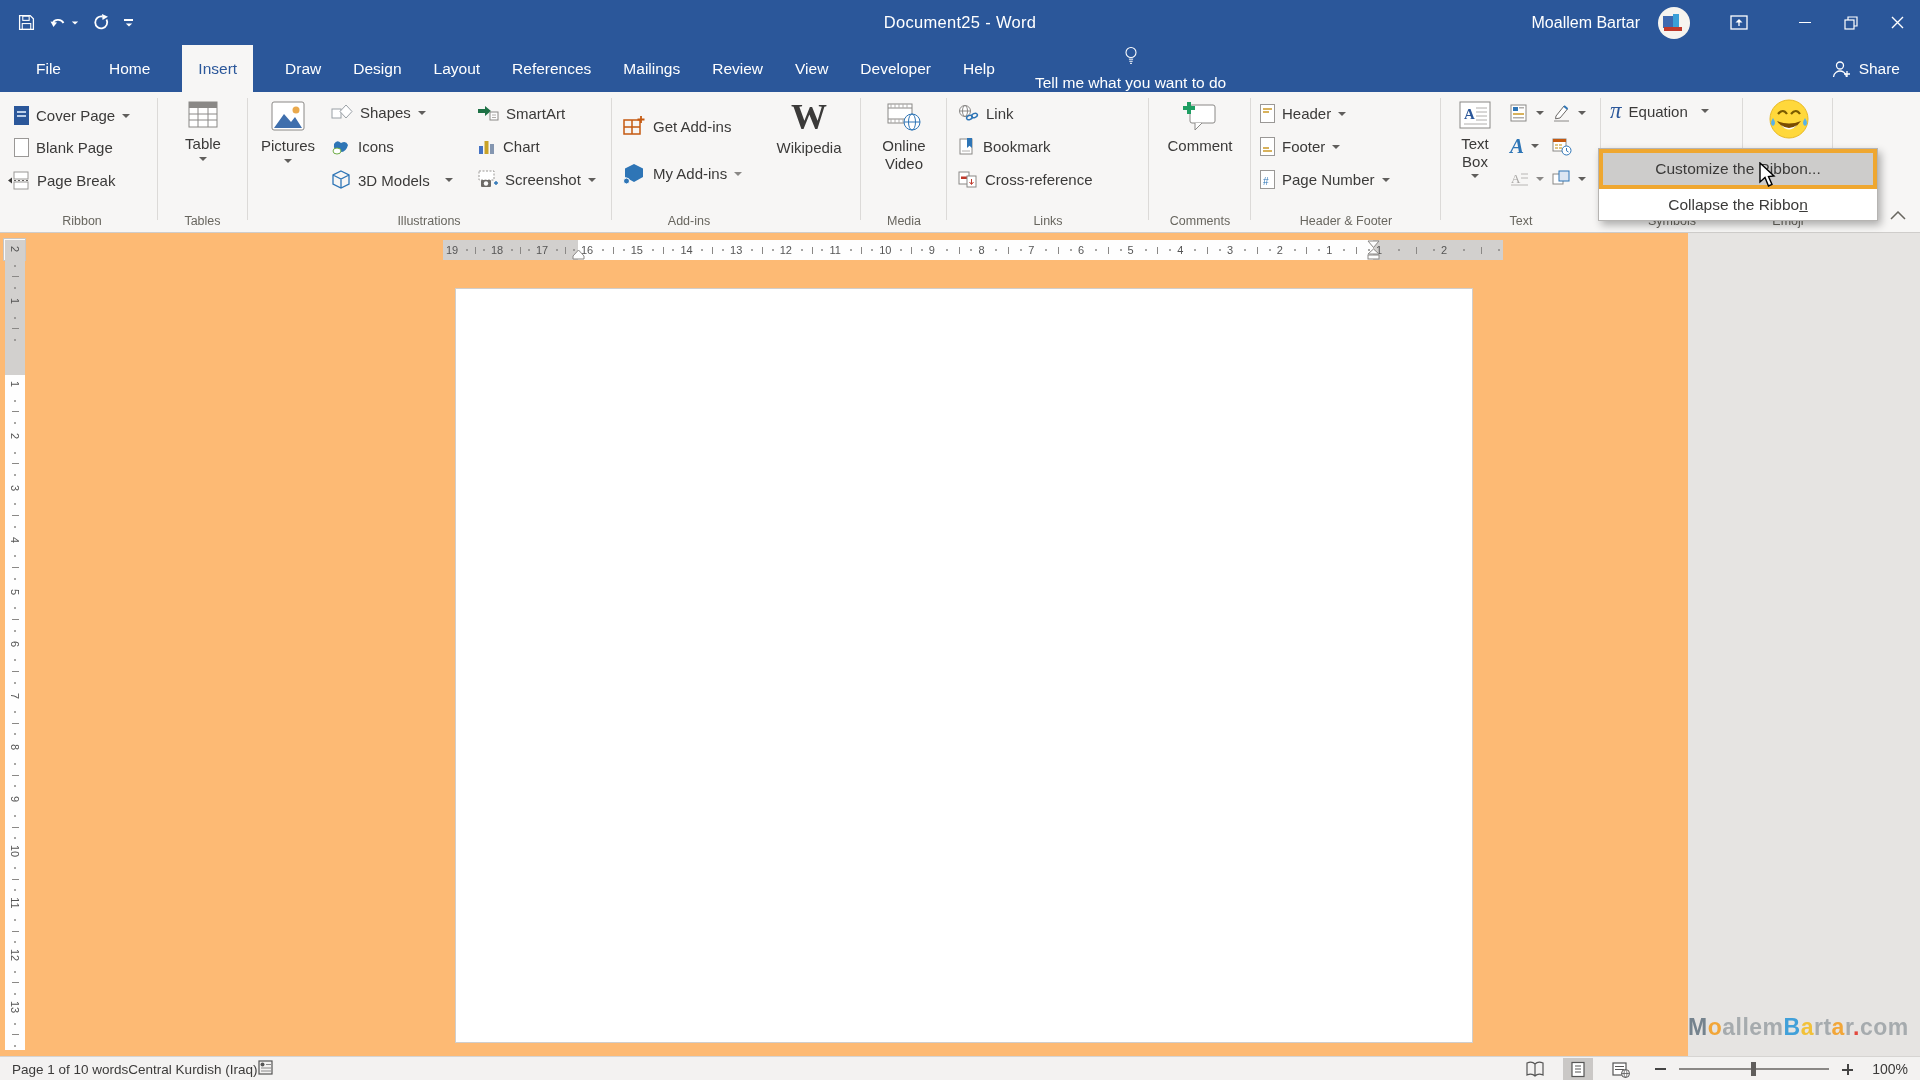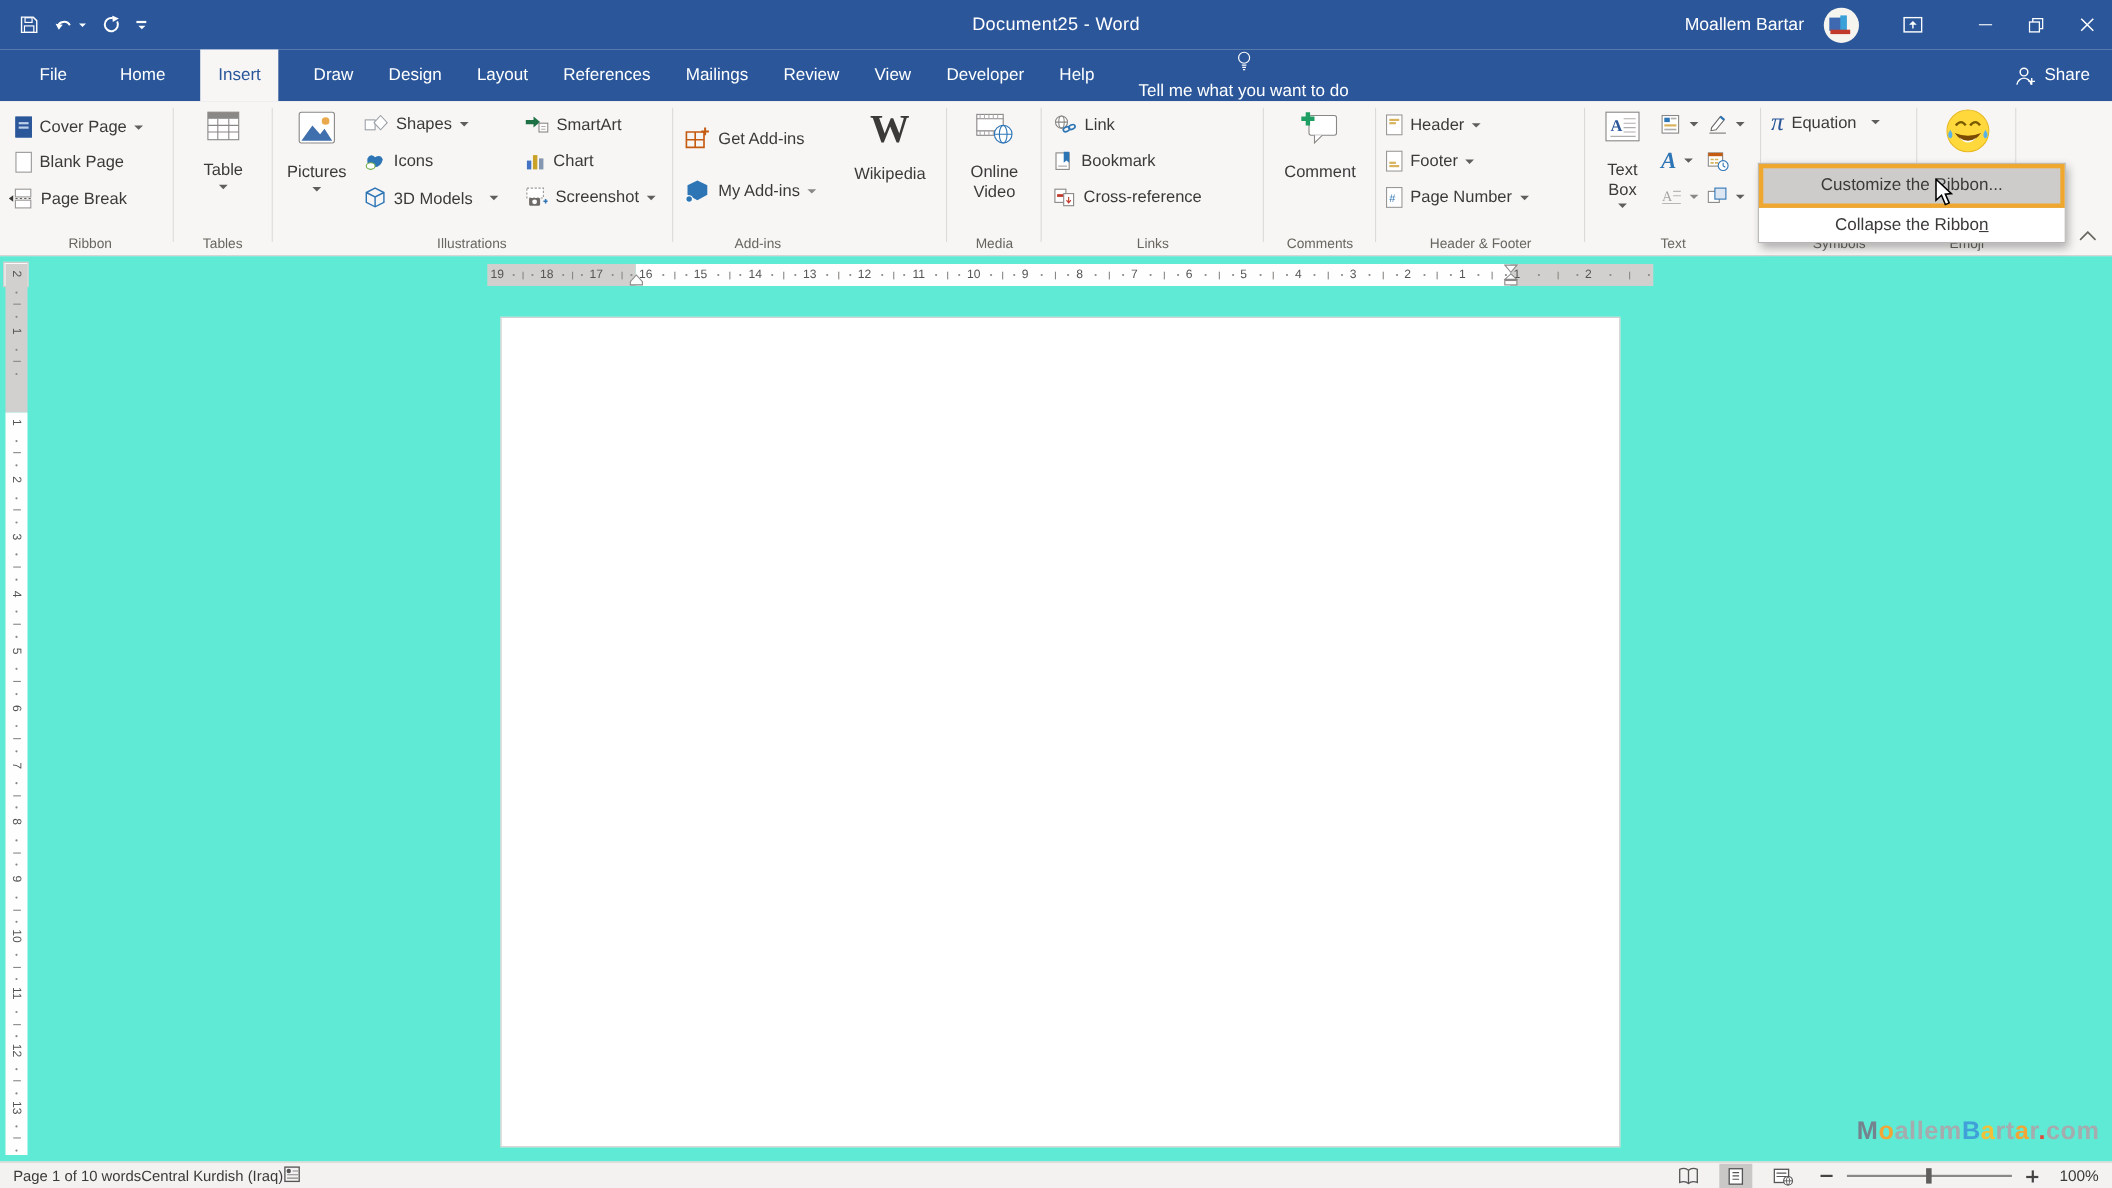--- a/index.html
+++ b/index.html
@@ -28,39 +28,39 @@
   .tellme { display:flex; align-items:center; gap:9px; padding:0 14px; font-size:15.5px;flex-direction:column; }
   .share { position:absolute; right:20px; top:45px; height:47px; display:flex; align-items:center; gap:8px; color:#fff; font-size:15.5px; }
 
   
   .ribbon { position:absolute; left:0; top:92px; width:1920px; height:141px; background:#f7f6f5; border-bottom:1px solid #cfcdcb; }
   .group { position:absolute; top:0; height:140px; }
   .gl { position:absolute; bottom:4px; left:0; width:100%; text-align:center; font-size:12.5px; color:#68665f; }
   .gdiv { position:absolute; top:6px; height:122px; width:1px; background:#dcdad8; }
   .sbtn { position:absolute; display:flex; align-items:center; gap:7px; font-size:15px; color:#3b3a39; white-space:nowrap; cursor:default; }
   .bbtn { position:absolute; display:flex; flex-direction:column; align-items:center; font-size:15px; color:#3b3a39; text-align:center; cursor:default; }
-  .bbtn .blab { margin-top:16px; line-height:18px; }
+  .bbtn .blab { margin-top:5px; line-height:18px; }
   .caret { width:0; height:0; border-left:4px solid transparent; border-right:4px solid transparent; border-top:4.5px solid #605e5c; display:inline-block; }
   .caret.lite { border-top-color:#8a8886; }
   .chevron-collapse { position:absolute; right:14px; bottom:8px; }
 
   
   .pg-ic { width:15px; height:19px; background:#fff; border:1px solid #9a9896; position:relative; flex:none; }
   .pg-ic.blue { background:#2b579a; border-color:#2b579a; }
   .pg-ic.blue i { position:absolute; left:2px; width:9px; height:2px; background:#bcd0ea; }
   .hline { position:absolute; left:2px; width:9px; height:2px; background:#d8b25c; }
 
   
   .ctxmenu { position:absolute; left:1598px; top:148px; width:280px; background:#fff; border:1px solid #b6b4b2; box-shadow:3px 4px 8px rgba(0,0,0,.3); z-index:40; }
   .ctx-item1 { border:4px solid #efa730; background:#cdcccb; height:40px; display:flex; align-items:center; justify-content:center; font-size:15.5px; color:#3b3a39; }
   .ctx-item2 { height:31px; display:flex; align-items:center; justify-content:center; font-size:15.5px; color:#3b3a39; }
   .uline { text-decoration:underline; }
 
   
-  .docarea { position:absolute; left:0; top:233px; width:1920px; height:823px; background:#5eead4; }
+  .docarea { position:absolute; left:0; top:233px; width:1688px; height:823px; background:#fdba74; }
   .page { position:absolute; left:455px; top:55px; width:1018px; height:755px; background:#fff; border:1px solid #d0cecc; }
 
   
   .tabsel { position:absolute; left:3px; top:5px; width:23px; height:23px; background:#fafafa; border:1px solid #c8c6c4; display:flex; align-items:center; justify-content:center; }
   .tabsel i { display:block; width:9px; height:8px; border-left:2px solid #444; border-bottom:2px solid #444; }
   .hruler { position:absolute; left:443px; top:7px; width:1060px; height:20px; display:flex; }
   .hseg { display:flex; height:100%; }
   .hseg.margin { background:#d2d0ce; }
   .hseg.main { background:#fefefe; }
   .runit { flex:1; display:flex; align-items:center; justify-content:space-between; padding:0 3px; }

